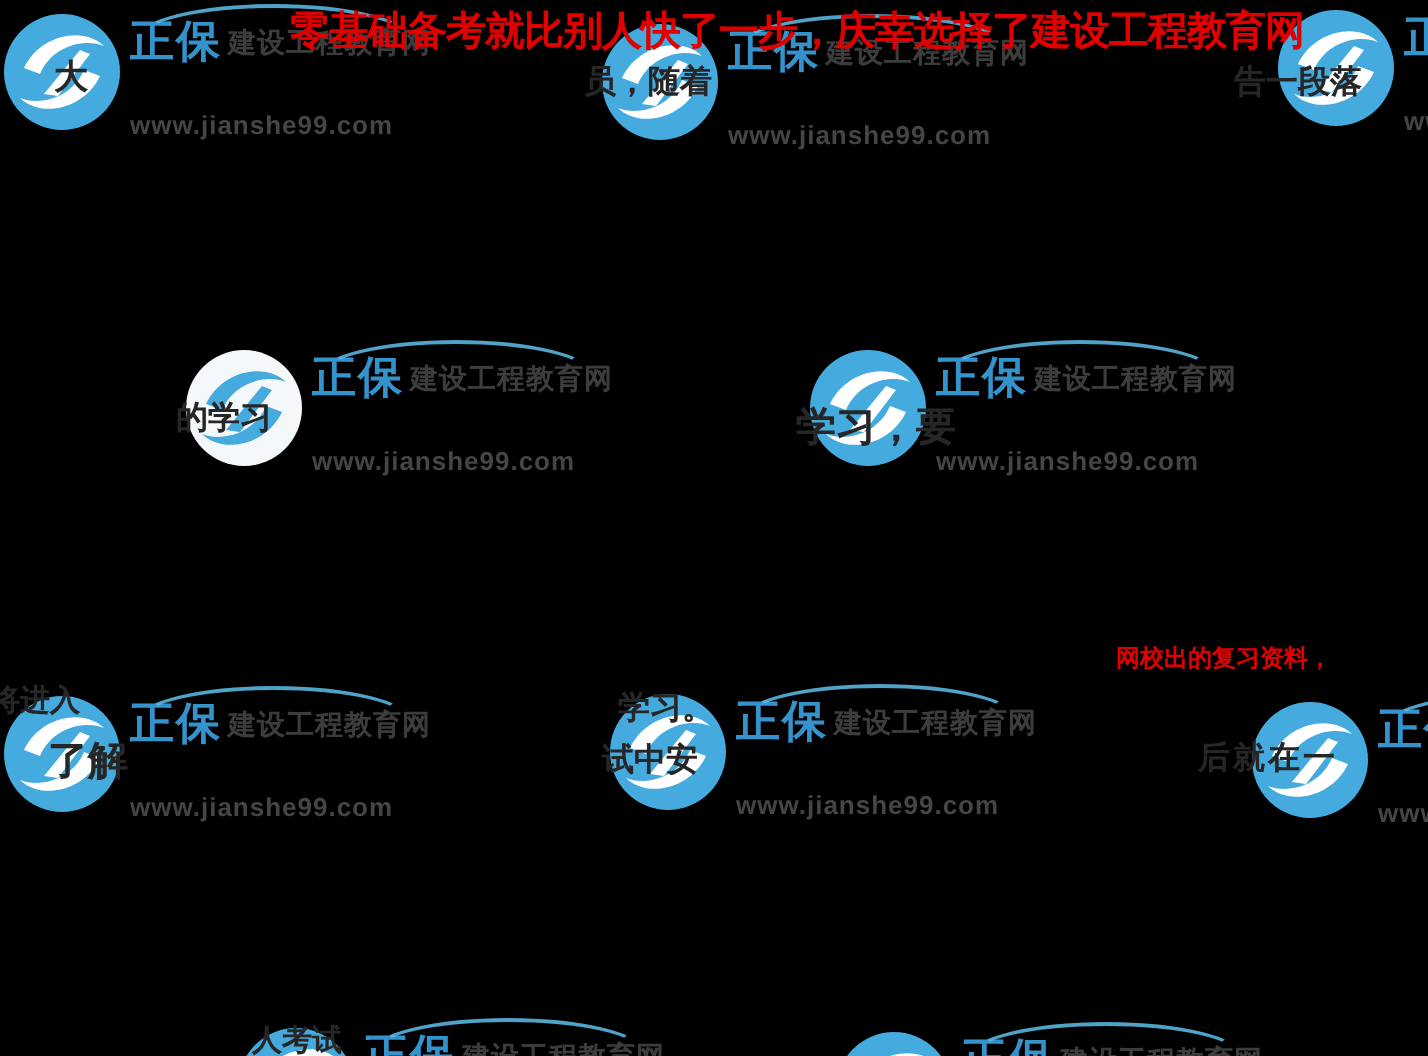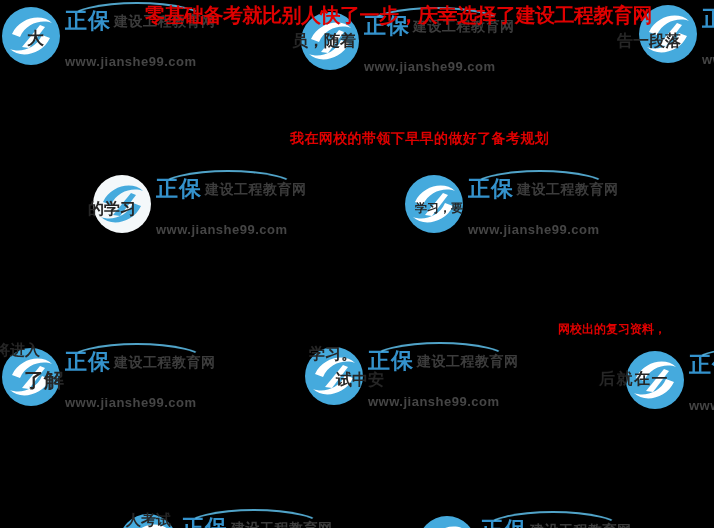--- a/index.html
+++ b/index.html
@@ -50,25 +50,25 @@
   .hl{position:absolute;color:var(--highlight-red);font-weight:bold;white-space:nowrap;z-index:6;}
   .h1{left:145px;top:2px;font-size:20px;letter-spacing:-0.5px;}
   .h2{left:290px;top:130px;font-size:14px;letter-spacing:0.4px;}
   .h3{left:558px;top:321px;font-size:12px;}
   
   .frag{position:absolute;color:var(--obscured-text);white-space:nowrap;z-index:5;font-weight:bold;}
   .f1{left:27px;top:27px;font-size:17px;}
   .f2{left:292px;top:31px;font-size:16px;}
   .f3{left:617px;top:31px;font-size:16px;}
   .f4{left:88px;top:199px;font-size:16px;}
-  .f5{left:398px;top:200px;font-size:12px;margin-left:17px;}
+  .f5{left:398px;top:200px;font-size:20px;}
   .f6{left:-5px;top:341px;font-size:15px;}
   .f7{left:24px;top:367px;font-size:20px;}
   .f8{left:309px;top:344px;font-size:16px;}
-  .f9{left:301px;top:370px;font-size:16px;margin-left:35px;}
+  .f9{left:301px;top:370px;font-size:16px;}
   .f10{left:599px;top:369px;font-size:16px;letter-spacing:1.5px;font-family:Liberation Serif, serif;}
   .f11{left:126px;top:511px;font-size:15px;}
 </style>
 </head>
 <body>
 
 <div id="screen">
 
   <div class="logo p-l1">
     <div class="circle">
@@ -214,21 +214,20 @@
       </svg>
     </div>
     <div class="ltxt">
       <div class="arc"></div>
       <span class="brand">正保</span><span class="site">建设工程教育网</span>
       
     </div>
   </div>
 
   <div class="hl h1">零基础备考就比别人快了一步，庆幸选择了建设工程教育网</div>
-  <div class="hl h2">我在网校的带领下早早的做好了备考规划</div>
   <div class="hl h3">网校出的复习资料，</div>
 
   <div class="frag f1">大</div>
   <div class="frag f2">员，随着</div>
   <div class="frag f3">告一段落</div>
   <div class="frag f4">的学习</div>
   <div class="frag f5">学习，要</div>
   <div class="frag f6">将进入</div>
   <div class="frag f7">了解</div>
   <div class="frag f8">学习。</div>

